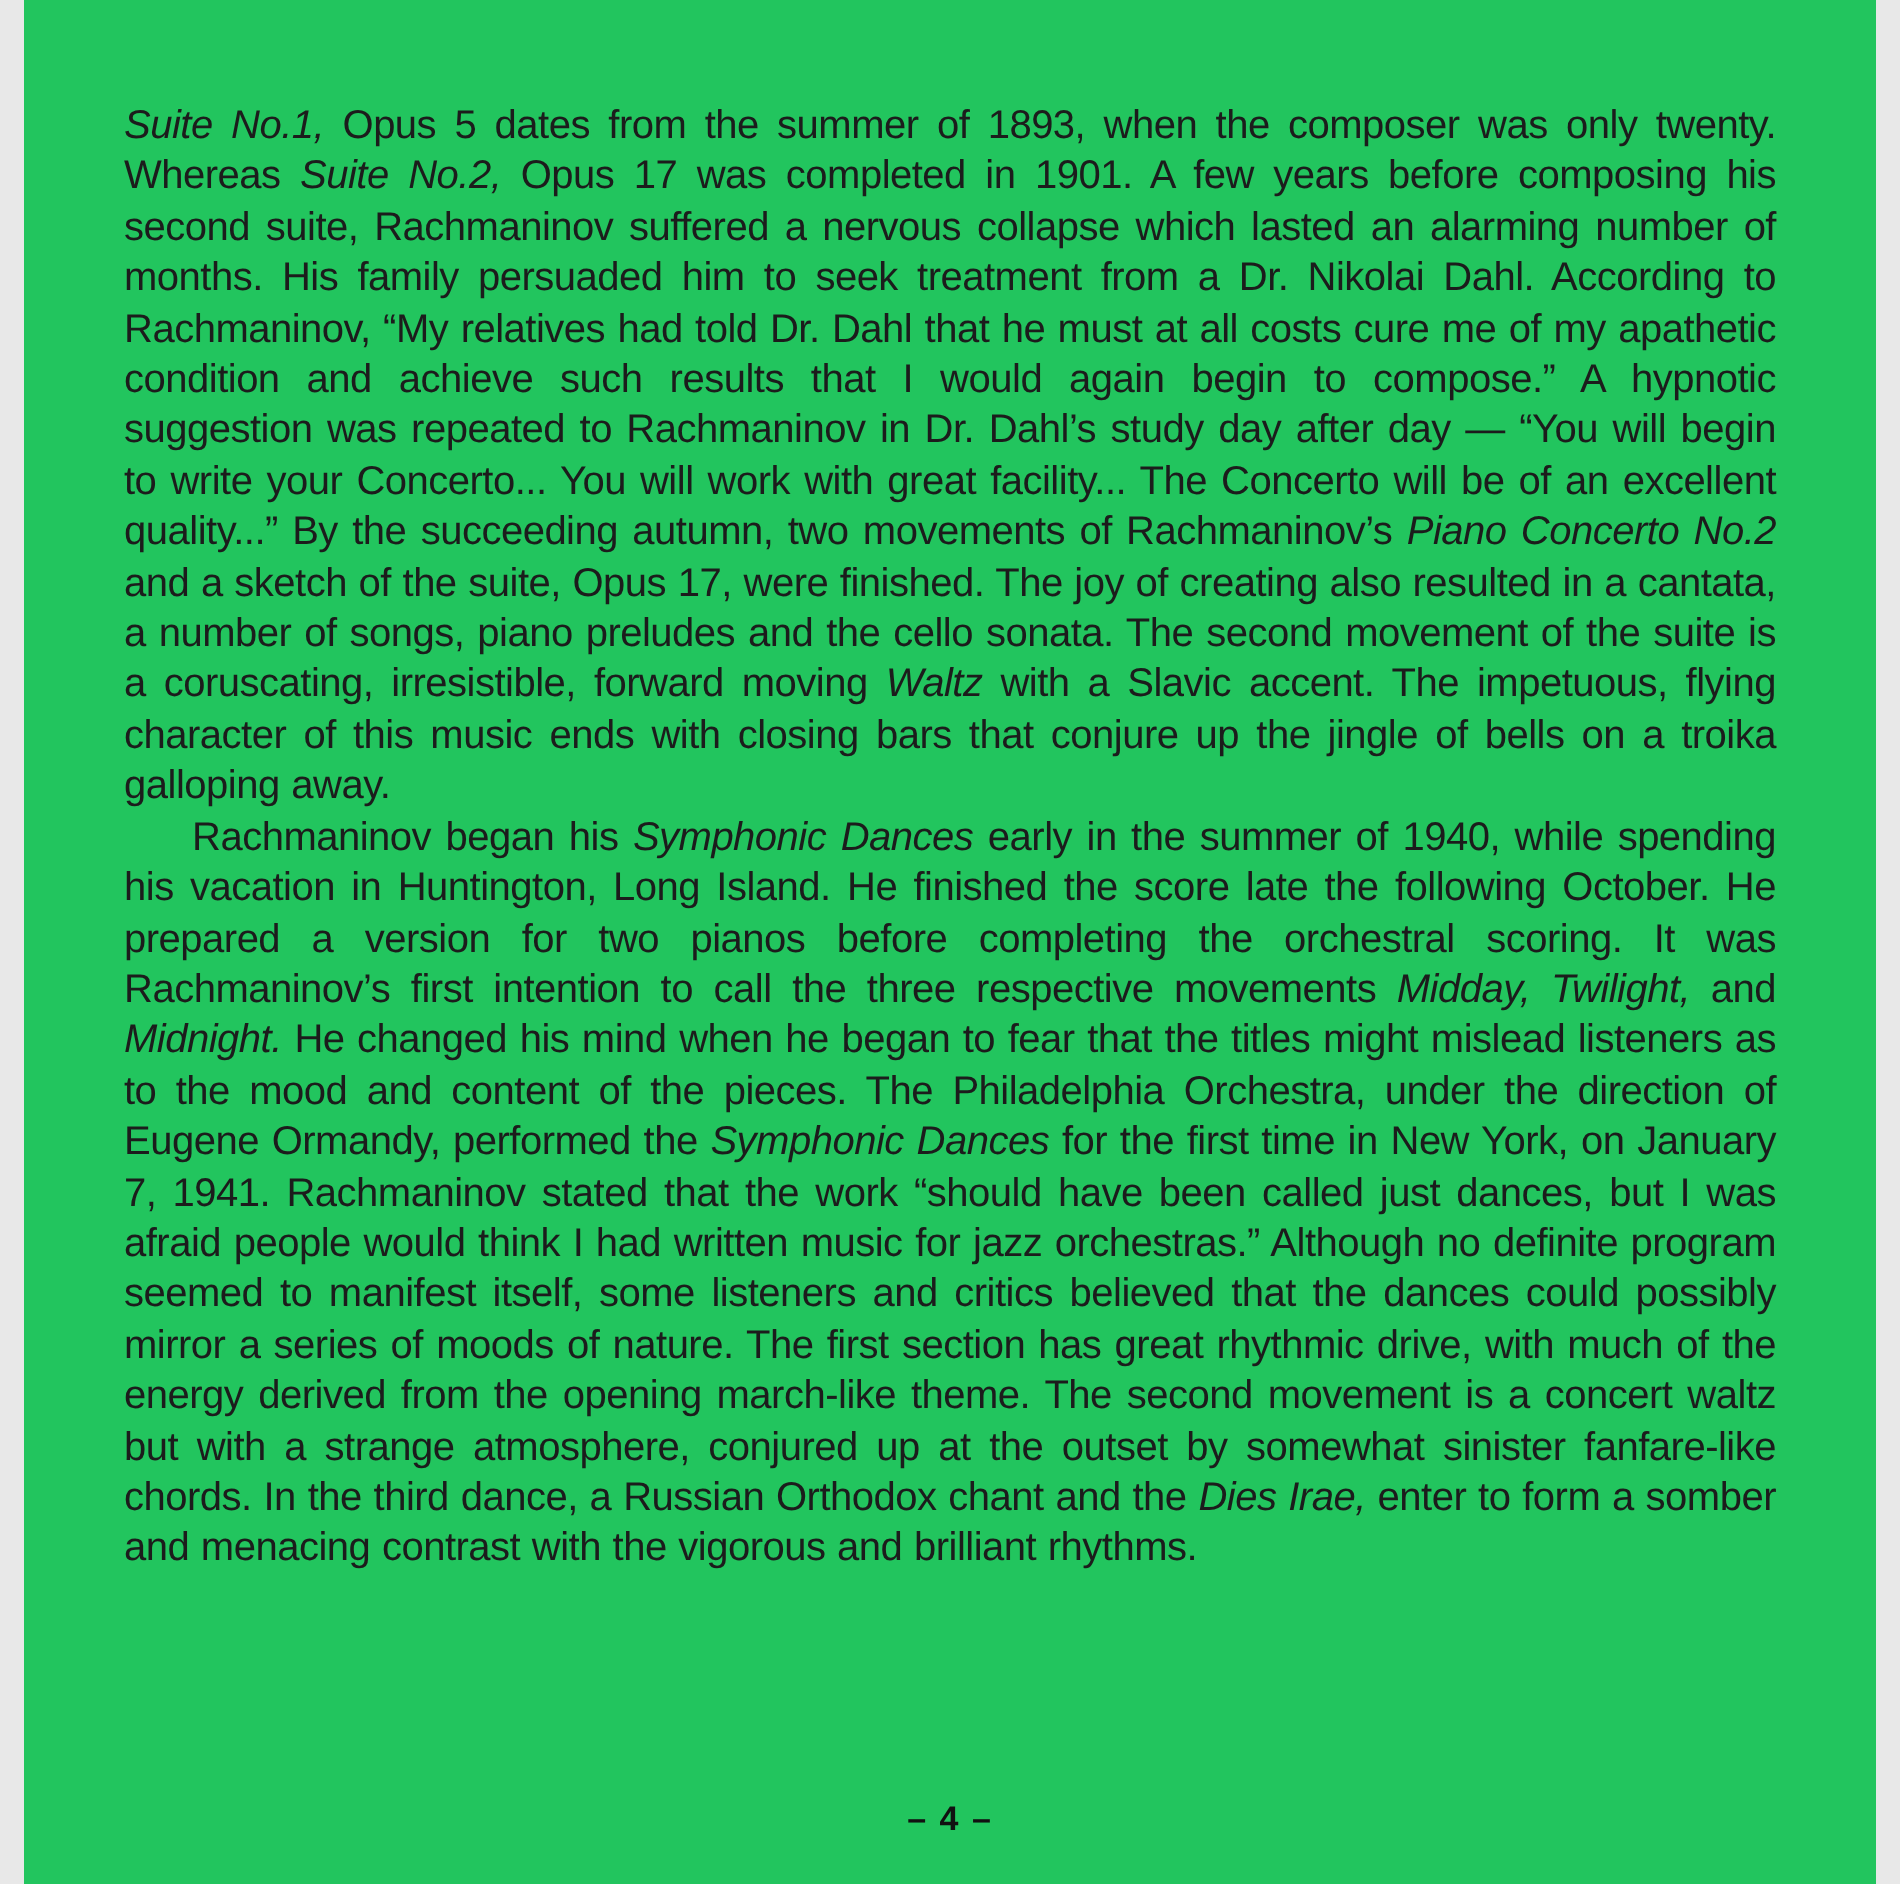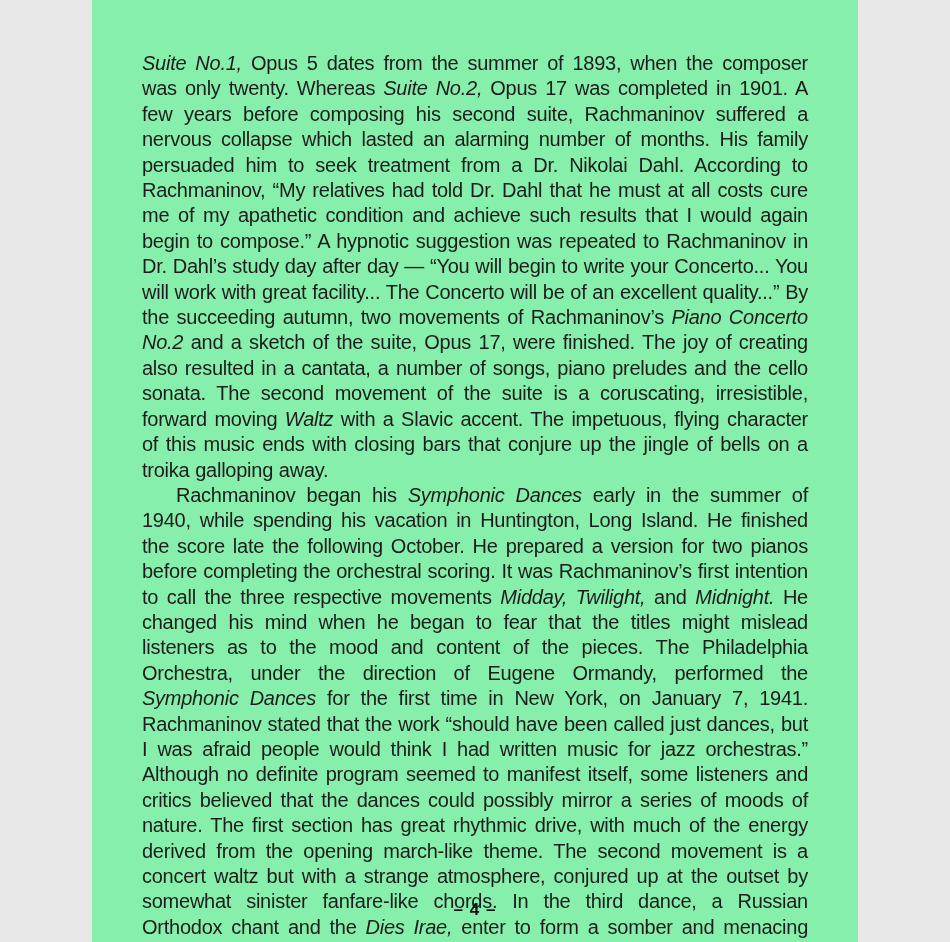--- a/index.html
+++ b/index.html
@@ -2,24 +2,24 @@
 <html><head>
 <meta charset="utf-8">
 <style>
   html, body {
     margin: 0;
     padding: 0;
     background: #e8e8e8;
   }
   .page {
     position: relative;
-    width: 766px;
+    width: 926px;
     height: 942px;
     margin: 0 auto;
-    background: #86efac;
+    background: #22c55e;
     box-sizing: border-box;
     padding: 51px 50px 0 50px;
     color: #1c1c1c;
     font-family: "Liberation Sans", "DejaVu Sans", sans-serif;
     overflow: hidden;
   }
   .doc-body p.para {
     margin: 0;
     font-size: 20px;
     line-height: 25.4px;

